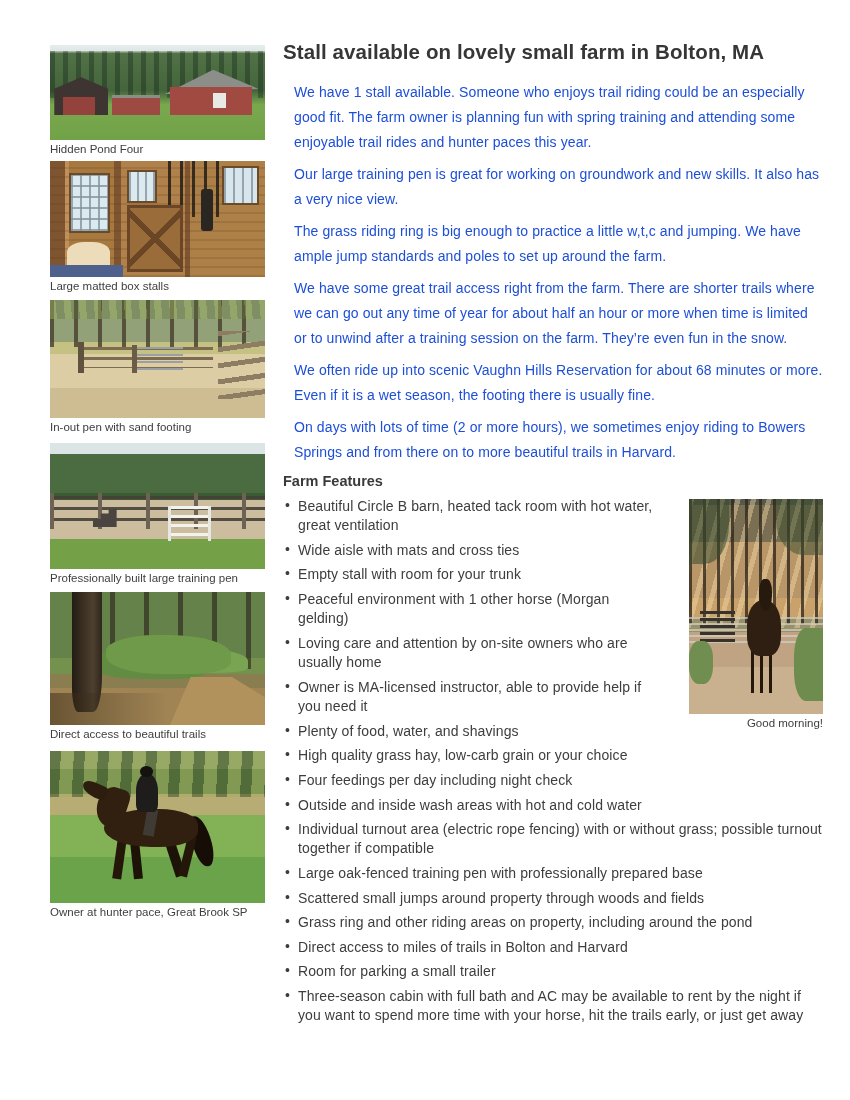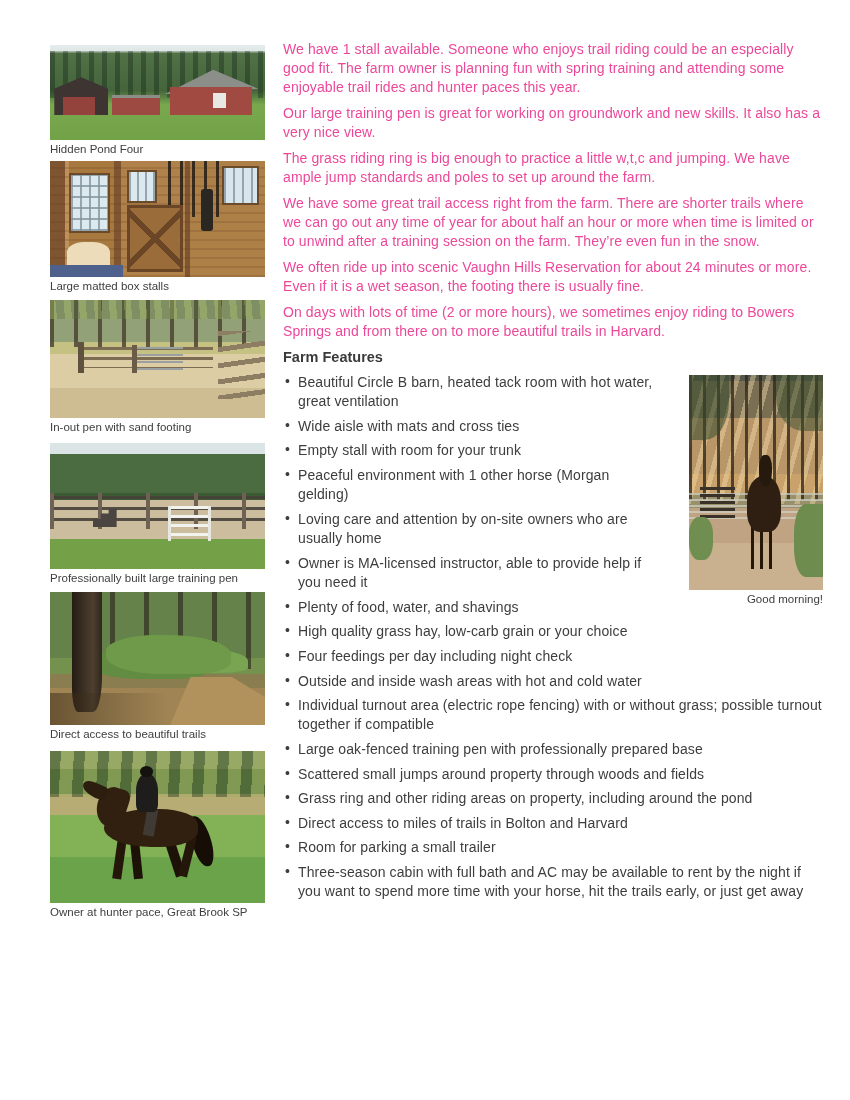--- a/index.html
+++ b/index.html
@@ -141,21 +141,21 @@
   .phR .grassL { left:0; top:66%; width:18%; height:20%; background:#708e50; border-radius:40%; }
   .phR .grassR { right:0; top:60%; width:22%; height:34%; background:#6d8c4e; border-radius:40% 0 0 40%; }
   .phR .mh-body { left:43%; top:47%; width:26%; height:26%; background:#2e1f12; border-radius:45% 45% 35% 35%; }
   .phR .mh-head { left:52%; top:37%; width:10%; height:15%; background:#261a0e; border-radius:40% 40% 50% 50%; }
   .phR .mh-legs { left:46%; top:70%; width:20%; height:20%;
     background:repeating-linear-gradient(90deg,#241808 0 3px,transparent 3px 9px); }
 
   
   .right-col { position:absolute; left:283px; top:40px; width:540px; }
   .title { font-size:20.5px; line-height:24px; font-weight:600; color:#363636; letter-spacing:.1px; margin-bottom:16px; }
-  .right-col p { font-size:14px; line-height:19px; margin-bottom:7px; color:#ec4899; letter-spacing:.1px; }
+  .right-col p { font-size:14px; line-height:25px; margin-bottom:7px; color:#1d4ed8; letter-spacing:.1px;margin-left:11px; }
   .features h2 { font-size:14.5px; line-height:18px; font-weight:700; color:#3a3a3a; margin:7px 0 7px; }
   .float-photo { float:right; width:134px; margin:2px 0 3px 26px; }
   .cap-right { text-align:right; }
   .features-list { list-style:none; }
   .features-list li { position:relative; padding-left:15px; font-size:14px; line-height:19.3px;
     margin-bottom:5.3px; letter-spacing:.1px; }
   .features-list li::before { content:"\2022"; position:absolute; left:2px; top:-1px; font-size:14px; color:#3d3d3d; }
 </style>
 </head>
 <body>
@@ -241,26 +241,27 @@
         <div class="r-leg"></div>
         <div class="r-torso"></div>
         <div class="r-helmet"></div>
       </div>
       <figcaption class="cap">Owner at hunter pace, Great Brook SP</figcaption>
     </figure>
 
   </aside>
 
   <main class="right-col">
+    <h1 class="title">Stall available on lovely small farm in Bolton, MA</h1>
 
     <p>We have 1 stall available. Someone who enjoys trail riding could be an especially good fit. The farm owner is planning fun with spring training and attending some enjoyable trail rides and hunter paces this year.</p>
     <p>Our large training pen is great for working on groundwork and new skills. It also has a very nice view.</p>
     <p>The grass riding ring is big enough to practice a little w,t,c and jumping. We have ample jump standards and poles to set up around the farm.</p>
     <p>We have some great trail access right from the farm. There are shorter trails where we can go out any time of year for about half an hour or more when time is limited or to unwind after a training session on the farm. They’re even fun in the snow.</p>
-    <p>We often ride up into scenic Vaughn Hills Reservation for about 24 minutes or more. Even if it is a wet season, the footing there is usually fine.</p>
+    <p>We often ride up into scenic Vaughn Hills Reservation for about 68 minutes or more. Even if it is a wet season, the footing there is usually fine.</p>
     <p>On days with lots of time (2 or more hours), we sometimes enjoy riding to Bowers Springs and from there on to more beautiful trails in Harvard.</p>
 
     <section class="features">
       <h2>Farm Features</h2>
 
       <figure class="float-photo">
         <div class="ph phR">
           <div class="beams"></div>
           <div class="trunks"></div>
           <div class="canopyL"></div>

